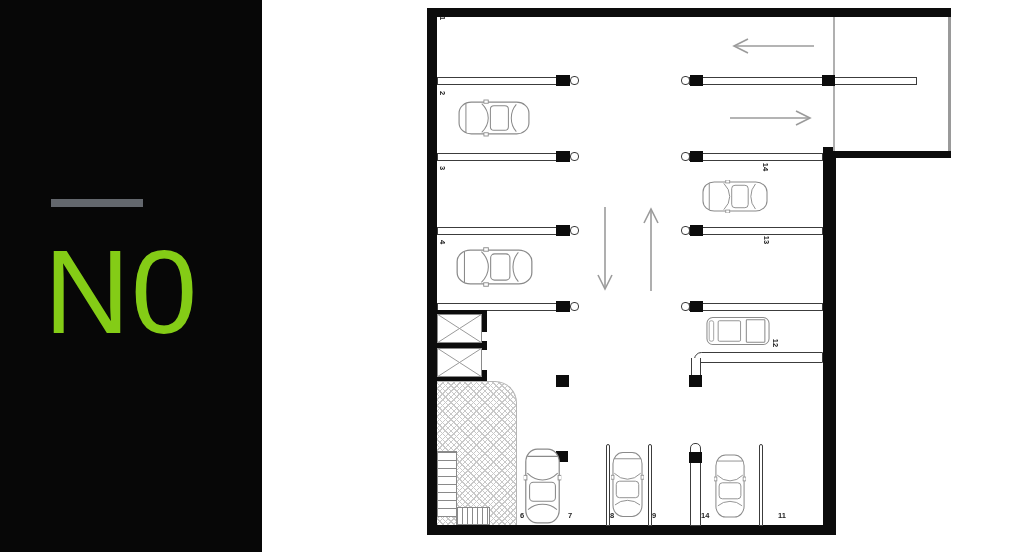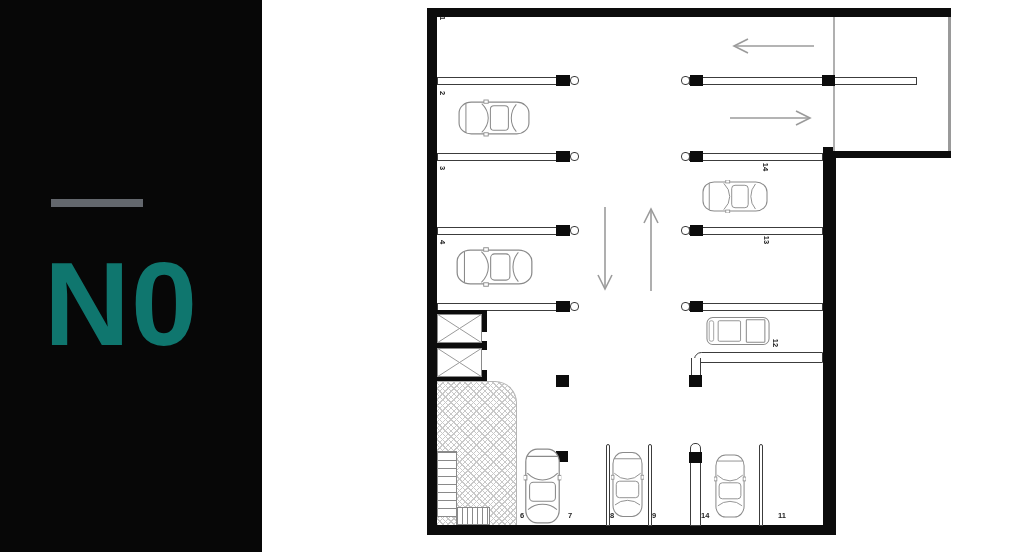--- a/index.html
+++ b/index.html
@@ -9,21 +9,21 @@
   }
   .abs{position:absolute;}
   
   .panel{left:0;top:0;width:262px;height:552px;background:#070707;}
   .panel-title{
     left:49px;top:146px;width:200px;color:#fff;font-weight:bold;
     font-size:37px;letter-spacing:2px;line-height:1;
   }
   .panel-divider{left:51px;top:199px;width:92px;height:8px;background:#63676d;}
   .panel-level{
-    left:44px;top:244px;color:#0f766e;font-weight:bold;
+    left:44px;top:232px;color:#84cc16;font-weight:normal;
     font-size:119px;letter-spacing:1px;line-height:1;
   }
   
   .wall{background:#0c0c0c;}
   
   .bar{background:#fff;border:1px solid #3c3c3c;box-sizing:border-box;}
   .sq{background:#0c0c0c;}
   .cap{background:#fff;border:1px solid #3c3c3c;border-radius:4px;box-sizing:border-box;}
   
   .lbl{font-size:7.5px;font-weight:bold;color:#1c1c1c;line-height:1;}

